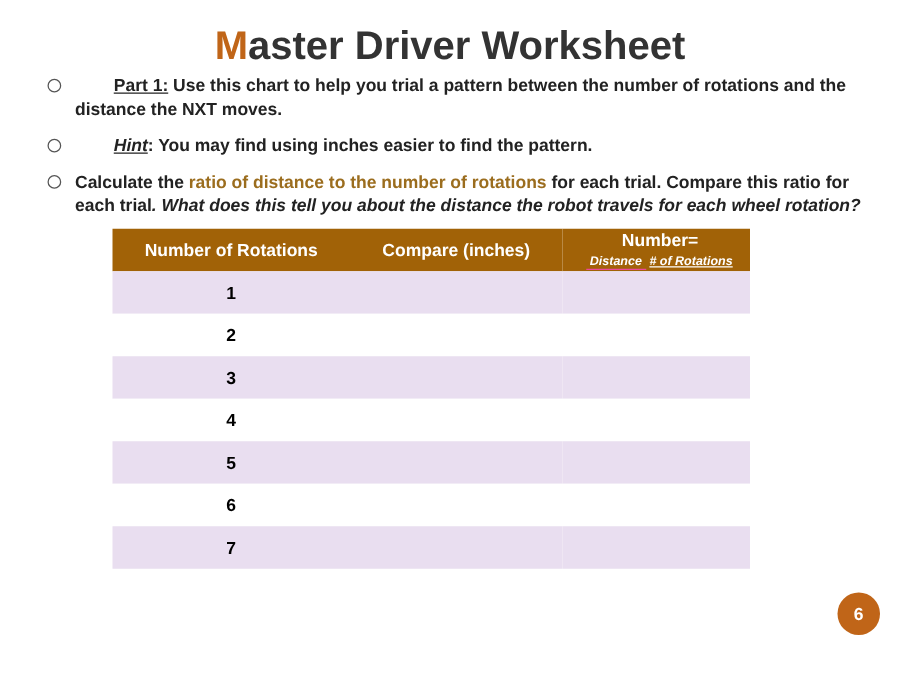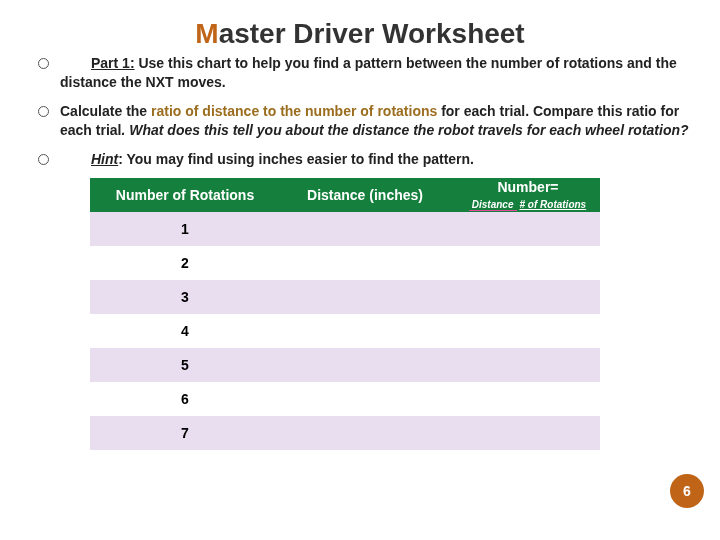--- a/index.html
+++ b/index.html
@@ -12,21 +12,21 @@
     overflow: hidden;
   }
   .slide {
     width: 720px;
     height: 540px;
     background: #fff;
     padding: 18px 30px 20px 30px;
     position: relative;
   }
   .title {
-    font-size: 28px;
+    font-size: 32px;
     font-weight: 700;
     color: #333;
     text-align: center;
     margin-bottom: 4px;
   }
   .title .accent {
     color: #c06518;
   }
   .bullets {
     list-style: none;
@@ -58,21 +58,21 @@
     width: 510px;
     margin-left: 60px;
     margin-top: 8px;
     border-collapse: collapse;
   }
   .table td, .table th {
     height: 34px;
     vertical-align: middle;
   }
   .table th {
-    background: #15803d;
+    background: #a16207;
     color: #fff;
     font-weight: 700;
     font-size: 14px;
     text-align: center;
   }
   .th-ratio {
     font-size: 12px;
     text-align: left;
     padding-left: 6px;
   }
@@ -115,30 +115,30 @@
   }
 </style>
 </head>
 <body>
 
 <div class="slide">
 
   <h1 class="title"><span class="accent">M</span><span>aster Driver Worksheet</span></h1>
 
   <ul class="bullets">
-    <li><span class="underline">Part 1:</span><span> Use this chart to help you find a pattern between the number of rotations and the distance the NXT moves.</span></li>
+    <li><span class="underline">Part 1:</span><span> Use this chart to help you trial a pattern between the number of rotations and the distance the NXT moves.</span></li>
+    <li><span class="italic underline">Hint</span><span>: You may find using inches easier to find the pattern.</span></li>
     <li><span>Calculate the </span><span class="highlight">ratio of distance to the number of rotations</span><span> for each trial. Compare this ratio for each trial</span><span class="italic">. What does this tell you about the distance the robot travels for each wheel rotation?</span></li>
-    <li><span class="italic underline">Hint</span><span>: You may find using inches easier to find the pattern.</span></li>
   </ul>
 
   <table class="table">
     <tbody>
         <tr>
       <th class="col1">Number of Rotations</th>
-      <th class="col2">Distance (inches)</th>
+      <th class="col2">Compare (inches)</th>
       <th class="col3 th-ratio">
         <span>Number=</span><span class="frac"><span class="top">Distance</span><span class="bot"># of Rotations</span></span>
       </th>
     </tr>
     <tr>
           <td>1</td>
           <td></td>
           <td></td>
         </tr>
     <tr>

